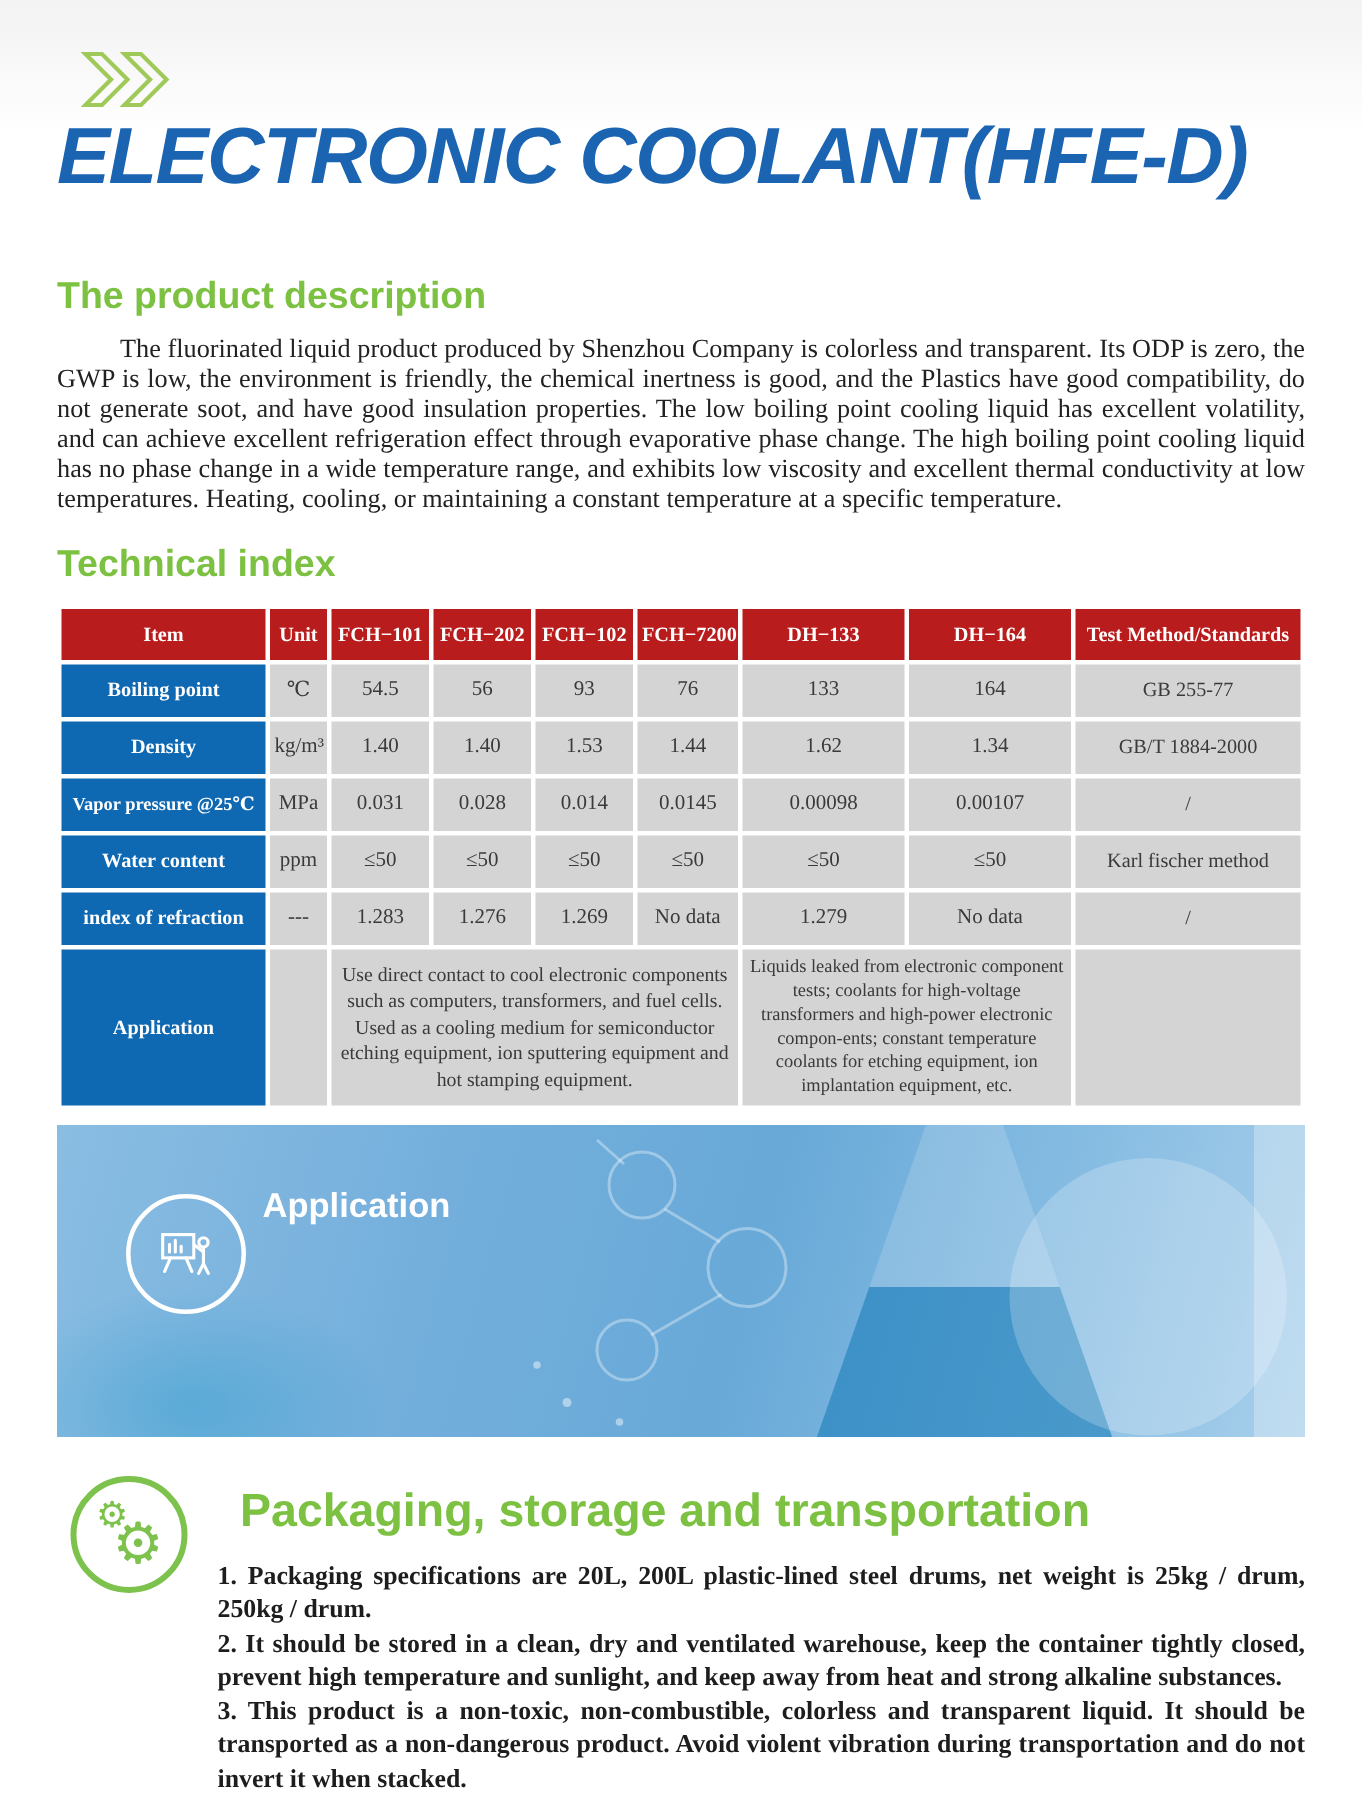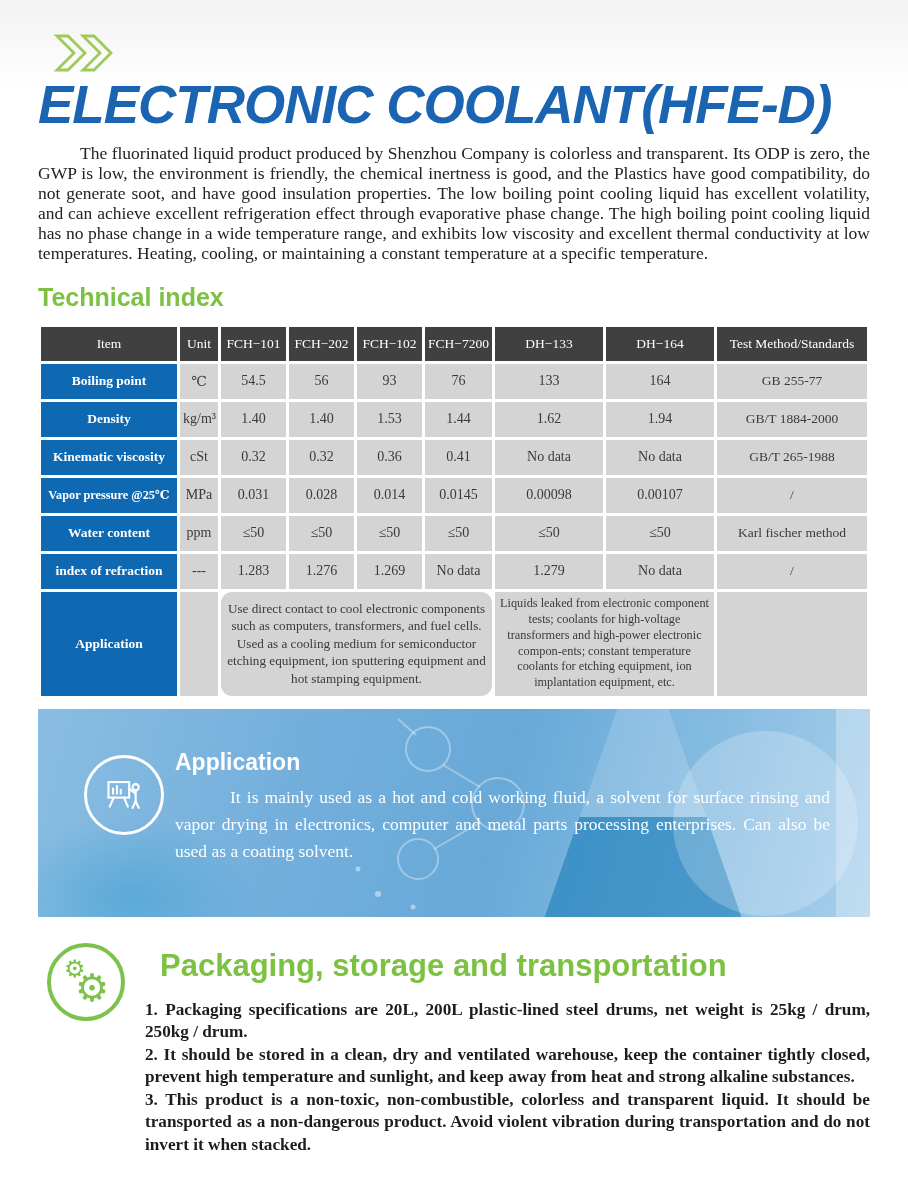--- a/index.html
+++ b/index.html
@@ -33,32 +33,32 @@
     text-align:justify;text-indent:42px;color:#222;
   }
 
   
   table.tech{
     margin-top:12px;width:832px;border-collapse:separate;border-spacing:3px;
     table-layout:fixed;background:#ffffff;
   }
   table.tech th,table.tech td{padding:2px 3px;text-align:center;vertical-align:middle;}
   th.hd{
-    background:#404040;color:#ffffff;font-weight:normal;font-size:13.5px;
+    background:#b91c1c;color:#ffffff;font-weight:bold;font-size:13.5px;
     height:30px;
   }
   td.item{
     background:#0f68b2;color:#ffffff;font-weight:bold;font-size:13.5px;
     height:31px;
   }
   td.val,td.unit,td.method{background:#d4d4d4;color:#3a3a3a;font-size:14px;}
   td.method{font-size:13.5px;}
   td.apptext{
     text-align:justify;vertical-align:top;font-size:13.2px;line-height:17.5px;
-    padding:7px 9px;height:100px;border-radius:11px;
+    padding:7px 9px;height:100px;
   }
   td.apptext2{
     text-align:justify;vertical-align:top;font-size:12.3px;line-height:15.8px;
     padding:7px 8px;
   }
 
   
   .banner{
     position:relative;margin-top:10px;width:832px;height:208px;overflow:hidden;
     background:linear-gradient(105deg,#8abde2 0%,#74afdc 30%,#68a9d8 55%,#86bce2 78%,#a8cfeb 100%);
@@ -118,20 +118,21 @@
   <div class="chevrons">
     <svg width="84" height="40" viewBox="0 0 42 20">
       <g fill="none" stroke="#9fca5a" stroke-width="1.4" stroke-linejoin="miter">
         <path d="M1.5 1.5 h5.5 l8.5 8.5 l-8.5 8.5 h-5.5 l8.5 -8.5 z"></path>
         <path d="M14.5 1.5 h5.5 l8.5 8.5 l-8.5 8.5 h-5.5 l8.5 -8.5 z"></path>
       </g>
     </svg>
   </div>
   <h1 class="title">ELECTRONIC COOLANT(HFE-D)</h1>
 
+  <h2 class="green-h desc-h">The product description</h2>
   <p class="desc-p">The fluorinated liquid product produced by Shenzhou Company is colorless and transparent. Its ODP is zero, the GWP is low, the environment is friendly, the chemical inertness is good, and the Plastics have good compatibility, do not generate soot, and have good insulation properties. The low boiling point cooling liquid has excellent volatility, and can achieve excellent refrigeration effect through evaporative phase change. The high boiling point cooling liquid has no phase change in a wide temperature range, and exhibits low viscosity and excellent thermal conductivity at low temperatures. Heating, cooling, or maintaining a constant temperature at a specific temperature.</p>
 
   <h2 class="green-h tech-h">Technical index</h2>
 
   <table class="tech">
     <colgroup>
       <col style="width:136px">
         <col style="width:38px">
         <col style="width:65px">
         <col style="width:65px">
@@ -168,35 +169,24 @@
 
 
     <tr>
       <td class="item">Density</td>
       <td class="unit">kg/m³</td>
       <td class="val">1.40</td>
       <td class="val">1.40</td>
       <td class="val">1.53</td>
       <td class="val">1.44</td>
       <td class="val">1.62</td>
-      <td class="val">1.94</td>
+      <td class="val">1.34</td>
       <td class="method">GB/T 1884-2000</td>
     </tr>
 
-    <tr>
-      <td class="item">Kinematic viscosity</td>
-      <td class="unit">cSt</td>
-      <td class="val">0.32</td>
-      <td class="val">0.32</td>
-      <td class="val">0.36</td>
-      <td class="val">0.41</td>
-      <td class="val">No data</td>
-      <td class="val">No data</td>
-      <td class="method">GB/T 265-1988</td>
-    </tr>
 
     <tr>
       <td class="item" style="font-size:12.3px">Vapor pressure @25℃</td>
       <td class="unit">MPa</td>
       <td class="val">0.031</td>
       <td class="val">0.028</td>
       <td class="val">0.014</td>
       <td class="val">0.0145</td>
       <td class="val">0.00098</td>
       <td class="val">0.00107</td>
@@ -271,21 +261,20 @@
           <line x1="26" y1="14" x2="26" y2="22"></line>
           <line x1="26" y1="16" x2="21.5" y2="12.5"></line>
           <line x1="26" y1="22" x2="23.5" y2="27"></line>
           <line x1="26" y1="22" x2="28.5" y2="27"></line>
         </g>
       </svg>
     </div>
 
     <div class="banner-text">
       <h3 class="banner-h">Application</h3>
-      <p class="banner-p">It is mainly used as a hot and cold working fluid, a solvent for surface rinsing and vapor drying in electronics, computer and metal parts processing enterprises. Can also be used as a coating solvent.</p>
     </div>
   </div>
 
   <div class="pack">
     <div class="gear-circle">
       <span class="g1">⚙</span>
       <span class="g2">⚙</span>
     </div>
     <div class="pack-body">
       <h2 class="green-h pack-h">Packaging, storage and transportation</h2>

